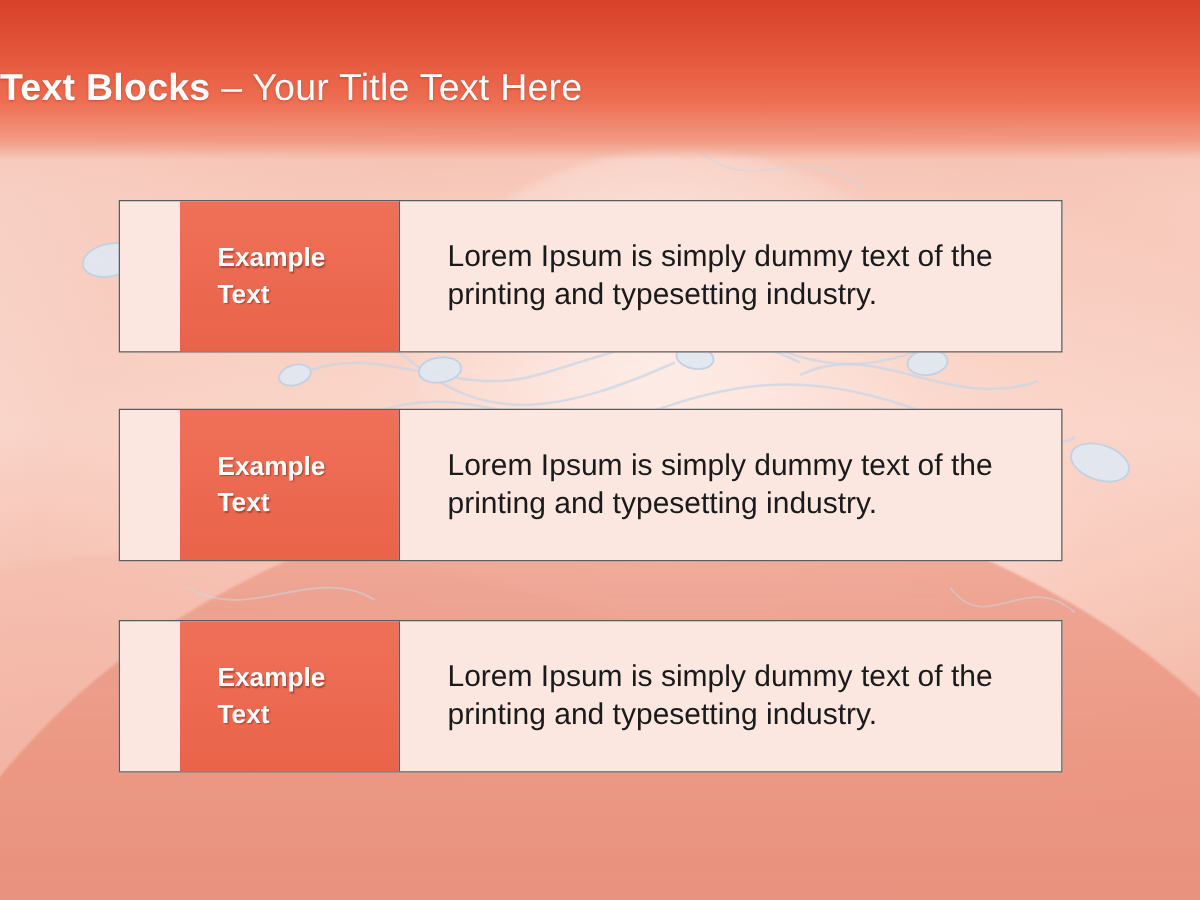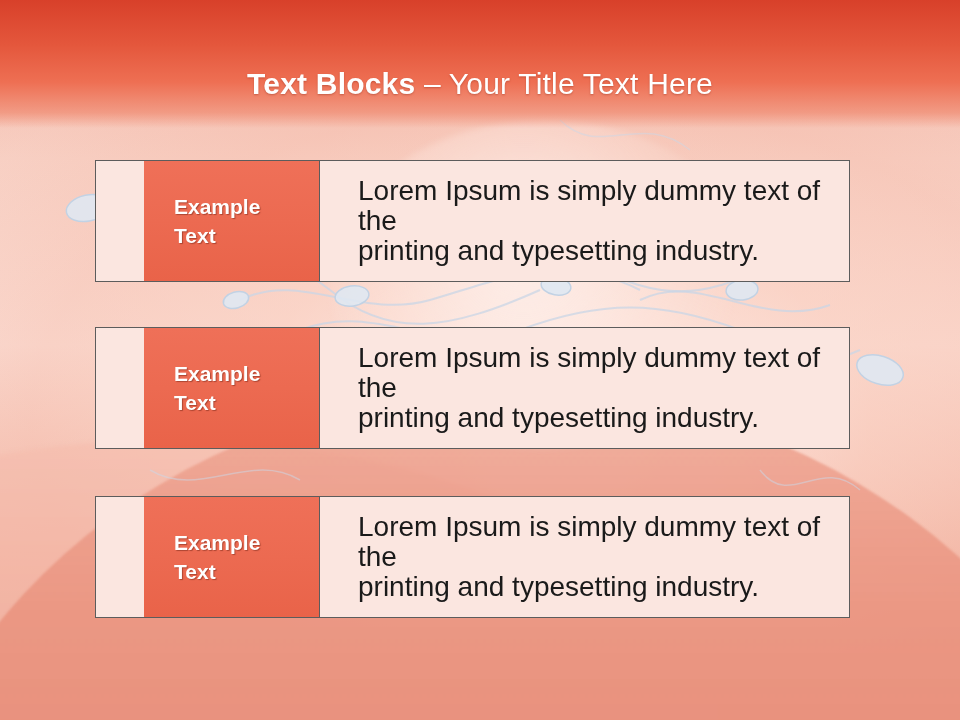--- a/index.html
+++ b/index.html
@@ -67,28 +67,27 @@
     left: 0; top: 0;
     width: 960px;
     height: 128px;
     background: linear-gradient(180deg, #d8402a 0%, #e4573c 35%, #ee6f53 64%, rgba(240,140,115,0.75) 88%, rgba(243,168,148,0.0) 100%);
   }
   .title-text {
     position: absolute;
     left: 0;
     top: 54px;
     width: 960px;
-    text-align: center;
+    text-align: left;
     color: #ffffff;
     font-size: 30px;
     line-height: 34px;
     letter-spacing: 0.2px;
     text-shadow: 0 1px 2px rgba(120,30,15,0.35);
     white-space: nowrap;
-    margin-top: 13px;
   }
   .title-text .strong { font-weight: bold; }
   .title-text .light { font-weight: normal; }
 
   
   .block {
     position: absolute;
     left: 95px;
     width: 755px;
     height: 122px;
@@ -121,21 +120,21 @@
   .block-label span { display: block; }
 
   .block-body {
     flex: 1 1 auto;
     box-sizing: border-box;
     padding: 0 28px 0 38px;
     display: flex;
     flex-direction: column;
     justify-content: center;
     color: #1a1a1a;
-    font-size: 28px;
+    font-size: 24px;
     line-height: 30px;
   }
 </style>
 </head>
 <body>
 
 <div id="slide">
 
   <div class="bg-base"></div>
   <div class="bg-lower2"></div>

